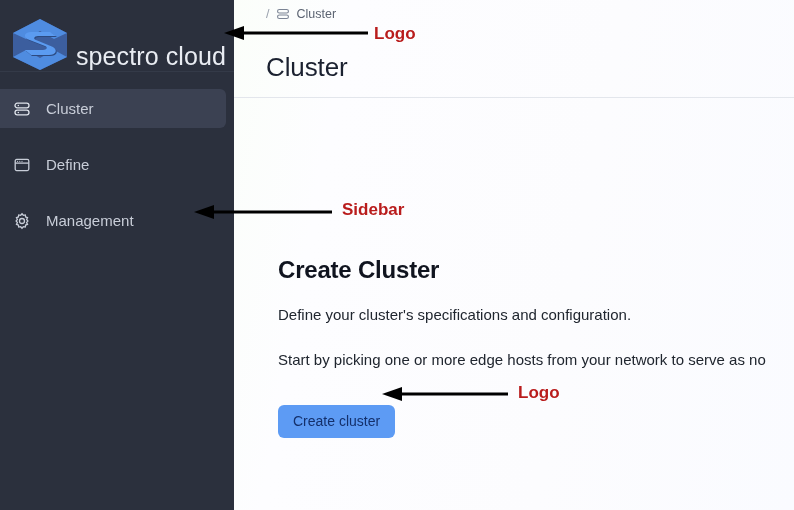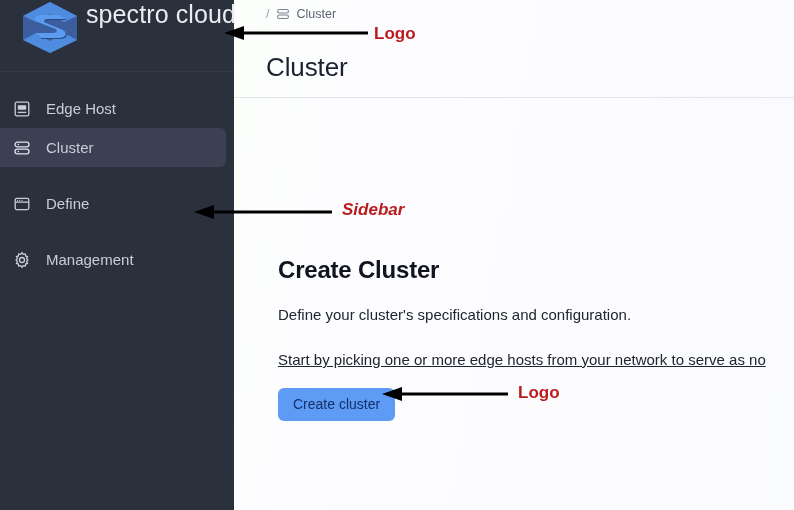--- a/index.html
+++ b/index.html
@@ -26,22 +26,22 @@
     left: 0; top: 0;
     width: 234px;
     height: 510px;
     background: #2b303d;
     z-index: 5;
   }
 
   #logo-block {
     height: 72px;
     display: flex;
-    align-items: flex-start;
-    padding-left: 20px;
+    align-items: flex-end;
+    padding-left: 10px;
     border-bottom: 1px solid #343a48;
   }
 
   #logo-mark {
     width: 60px;
     height: 54px;
     flex: 0 0 60px;
     display: block;
   }
 
@@ -137,21 +137,21 @@
     letter-spacing: -0.2px;
     margin: 0 0 22px 0;
   }
 
   .body-line {
     font-size: 15px;
     color: #20262f;
     white-space: nowrap;
     margin-bottom: 28px;
   }
-  .body-line.second { margin-bottom: 20px; text-decoration: underline; }
+  .body-line.second { margin-bottom: 37px; }
 
   #create-cluster-button {
     display: inline-block;
     background: #5d9bf4;
     color: #14306b;
     border: none;
     border-radius: 6px;
     font-size: 14px;
     font-family: "Liberation Sans", sans-serif;
     padding: 9px 15px 10px 15px;
@@ -167,21 +167,21 @@
     color: #b91c1c;
     z-index: 40;
     white-space: nowrap;
   }
   .annot-arrow {
     position: absolute;
     z-index: 40;
   }
   #annot-logo-label   { left: 374px; top: 24px; }
   #annot-logo-arrow   { left: 222px; top: 24px; width: 148px; height: 18px; }
-  #annot-sidebar-label{ left: 342px; top: 200px; font-style: italic; }
+  #annot-sidebar-label{ left: 342px; top: 200px; }
   #annot-sidebar-arrow{ left: 192px; top: 203px; width: 142px; height: 18px; }
   #annot-brand-label  { left: 518px; top: 383px; }
   #annot-brand-arrow  { left: 380px; top: 385px; width: 130px; height: 18px; }
 </style>
 </head>
 <body>
 
 <div id="app">
 
   <nav id="sidebar">
@@ -198,30 +198,20 @@
 
           <path d="M41,16 L22,16 C16,16 14,20 18,23 L36,30 C39,31 38,34 34,34 L16,34 L22,39 L40,39 C47,39 49,34 44,31 L27,24 C24,23 25,20 29,20 L47,20 Z" fill="#2c4a80"></path>
           <path d="M40,15 L21,15 C15,15 13,19 17,22 L35,29 C38,30 37,33 33,33 L15,33 L21,38 L39,38 C46,38 48,33 43,30 L26,23 C23,22 24,19 28,19 L46,19 Z" fill="#5b9bf0"></path>
         </svg>
       </span>
       <span id="logo-text">spectro cloud</span>
     </div>
 
     <div class="nav-spacer"></div>
 
-    <div class="nav-item">
-      <span class="nav-icon">
-        <svg width="18" height="18" viewBox="0 0 18 18" fill="none" stroke="#c8cdd8" stroke-width="1.3">
-          <rect x="2.2" y="2.2" width="13.6" height="13.6" rx="1.6"></rect>
-          <rect x="4.8" y="5.2" width="8.4" height="4.6" rx="0.8" fill="#c8cdd8" stroke="none"></rect>
-          <line x1="4.8" y1="12.4" x2="13.2" y2="12.4"></line>
-        </svg>
-      </span>
-      <span class="nav-label">Edge Host</span>
-    </div>
 
     <div class="nav-item active">
       <span class="nav-icon">
         <svg width="18" height="18" viewBox="0 0 18 18" fill="none" stroke="#dfe3eb" stroke-width="1.3">
           <rect x="2" y="3.2" width="14" height="4.6" rx="2.3"></rect>
           <rect x="2" y="10.2" width="14" height="4.6" rx="2.3"></rect>
           <circle cx="5.3" cy="5.5" r="0.75" fill="#dfe3eb" stroke="none"></circle>
           <circle cx="5.3" cy="12.5" r="0.75" fill="#dfe3eb" stroke="none"></circle>
         </svg>
       </span>

